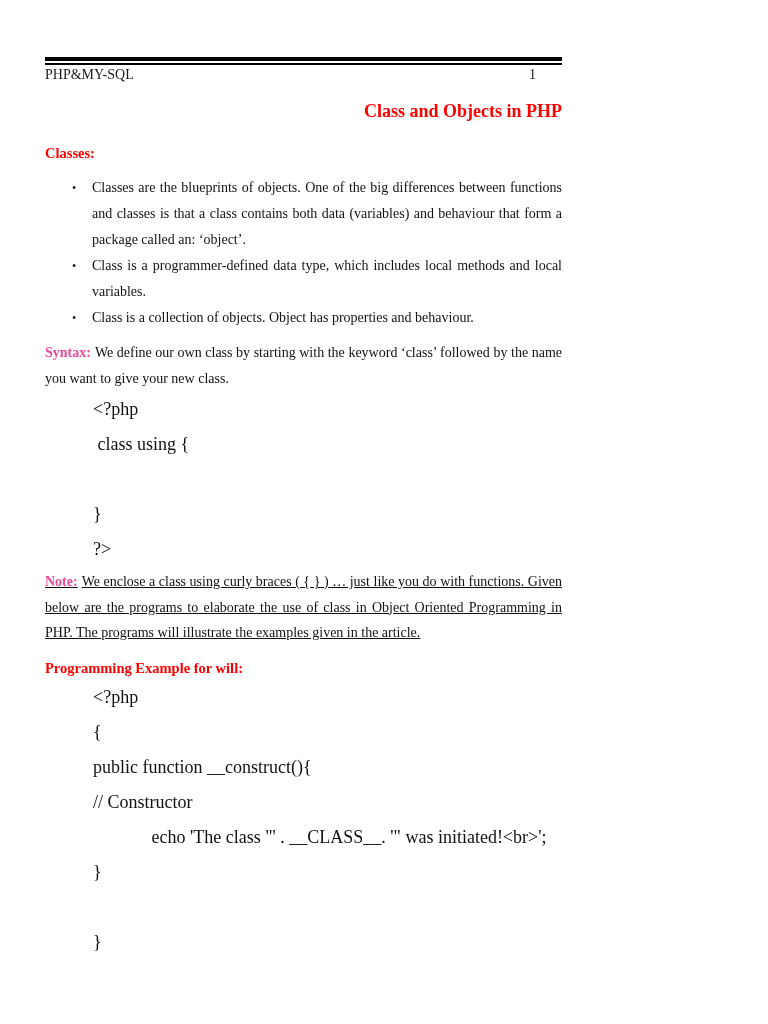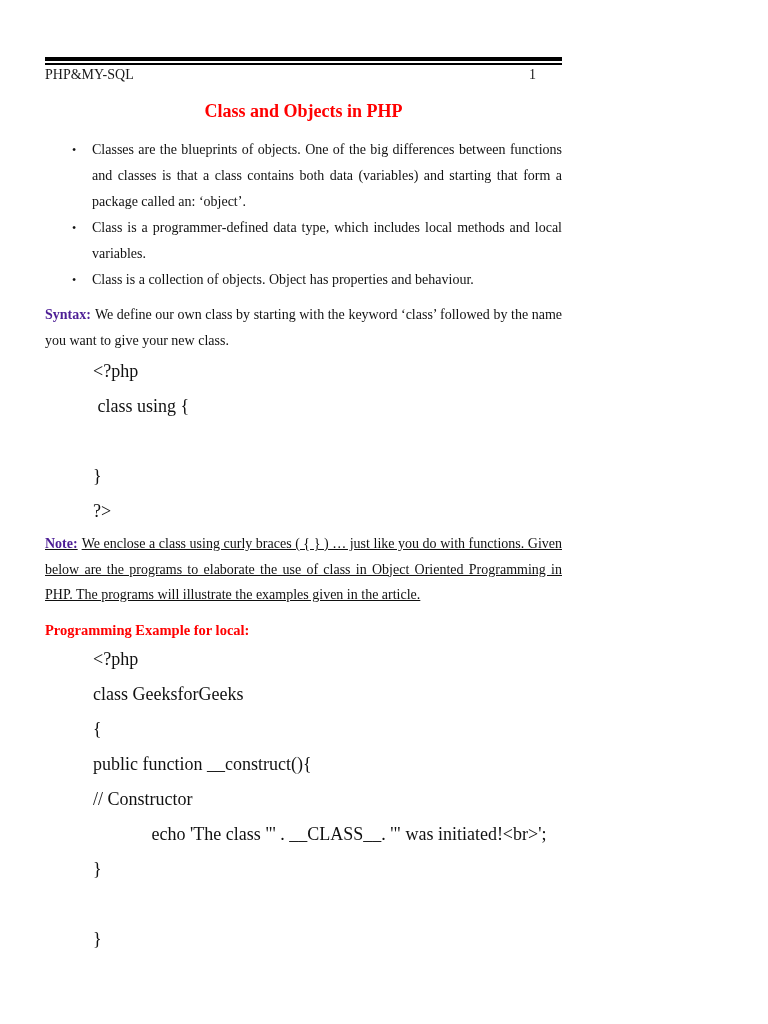--- a/index.html
+++ b/index.html
@@ -35,21 +35,21 @@
     justify-content: space-between;
     align-items: baseline;
     margin-top: 1px;
     font-size: 14px;
     line-height: 17px;
     color: #1a1a1a;
   }
   .header-row .pagenum { padding-right: 26px; }
   .title {
     margin: 17px 0 0 0;
-    text-align: center;
+    text-align: right;
     font-size: 18px;
     line-height: 23px;
     font-weight: bold;
     color: #ff0000;
   }
   .red-heading {
     margin: 22px 0 0 0;
     font-size: 14.5px;
     line-height: 16px;
     font-weight: bold;
@@ -78,21 +78,21 @@
     text-align: justify;
   }
   p.para {
     margin: 9px 0 0 0;
     font-size: 14px;
     line-height: 26px;
     text-align: justify;
   }
   p.para.note { margin-top: 2px; line-height: 25.5px; text-decoration: underline; }
   .red-label {
-    color: #4c1d95;
+    color: #ec4899;
     font-weight: bold;
     margin-right: 4px;
   }
   .code-block {
     margin: 0;
     padding-left: 48px;
     font-size: 18px;
   }
   .code-block.first { margin-top: 0px; }
   .code-block.second { margin-top: 4px; }
@@ -111,25 +111,26 @@
   <div class="rule-thick"></div>
   <div class="rule-thin"></div>
 
   <div class="header-row">
     <span>PHP&amp;MY-SQL</span>
     <span class="pagenum">1</span>
   </div>
 
   <h1 class="title">Class and Objects in PHP</h1>
 
+  <h2 class="red-heading">Classes:</h2>
 
   <ul class="bullets">
     <li class="bullet-item">
       <span class="bullet">•</span>
-      <span class="bullet-text">Classes are the blueprints of objects. One of the big differences between functions and classes is that a class contains both data (variables) and starting that form a package called an: ‘object’.</span>
+      <span class="bullet-text">Classes are the blueprints of objects. One of the big differences between functions and classes is that a class contains both data (variables) and behaviour that form a package called an: ‘object’.</span>
     </li>
     <li class="bullet-item">
       <span class="bullet">•</span>
       <span class="bullet-text">Class is a programmer-defined data type, which includes local methods and local variables.</span>
     </li>
     <li class="bullet-item">
       <span class="bullet">•</span>
       <span class="bullet-text">Class is a collection of objects. Object has properties and behaviour.</span>
     </li>
   </ul>
@@ -143,25 +144,24 @@
     <div class="code-line"> class using {</div>
     <div class="code-line"></div>
     <div class="code-line">}</div>
     <div class="code-line">?&gt;</div>
   </div>
 
   <p class="para note">
     <span class="red-label">Note:</span><span>We enclose a class using curly braces ( { } ) … just like you do with functions. Given below are the programs to elaborate the use of class in Object Oriented Programming in PHP. The programs will illustrate the examples given in the article.</span>
   </p>
 
-  <h2 class="red-heading prog-heading">Programming Example for local:</h2>
+  <h2 class="red-heading prog-heading">Programming Example for will:</h2>
 
   <div class="code-block second">
     <div class="code-line">&lt;?php</div>
-    <div class="code-line">class GeeksforGeeks</div>
     <div class="code-line">{</div>
     <div class="code-line">public function __construct(){</div>
     <div class="code-line">// Constructor</div>
     <div class="code-line">             echo 'The class "' . __CLASS__. '" was initiated!&lt;br&gt;';</div>
     <div class="code-line">}</div>
     <div class="code-line"></div>
     <div class="code-line">}</div>
   </div>
 
 </div>

